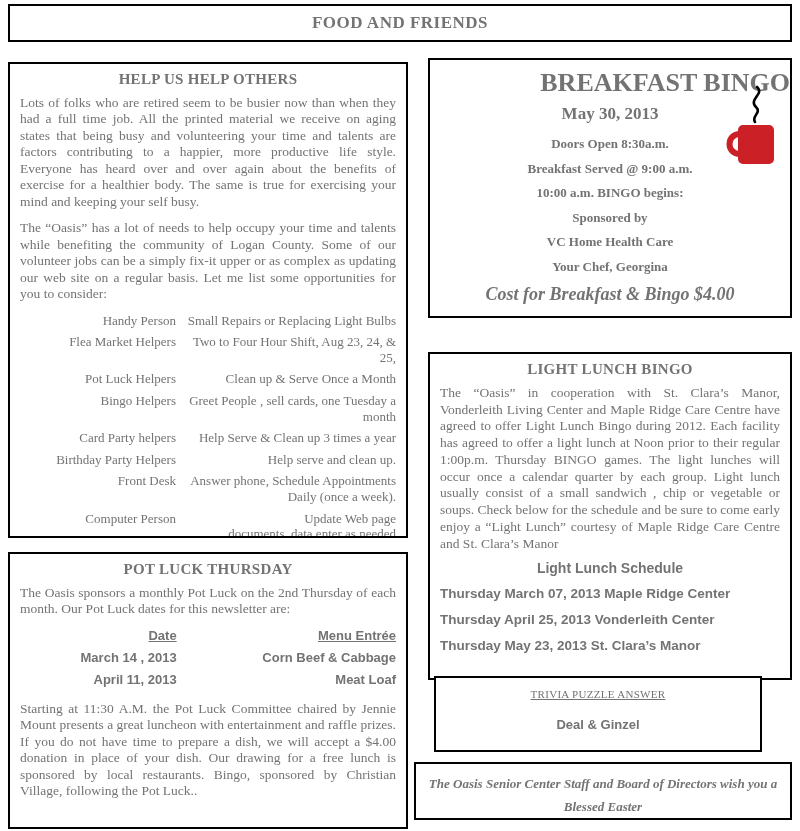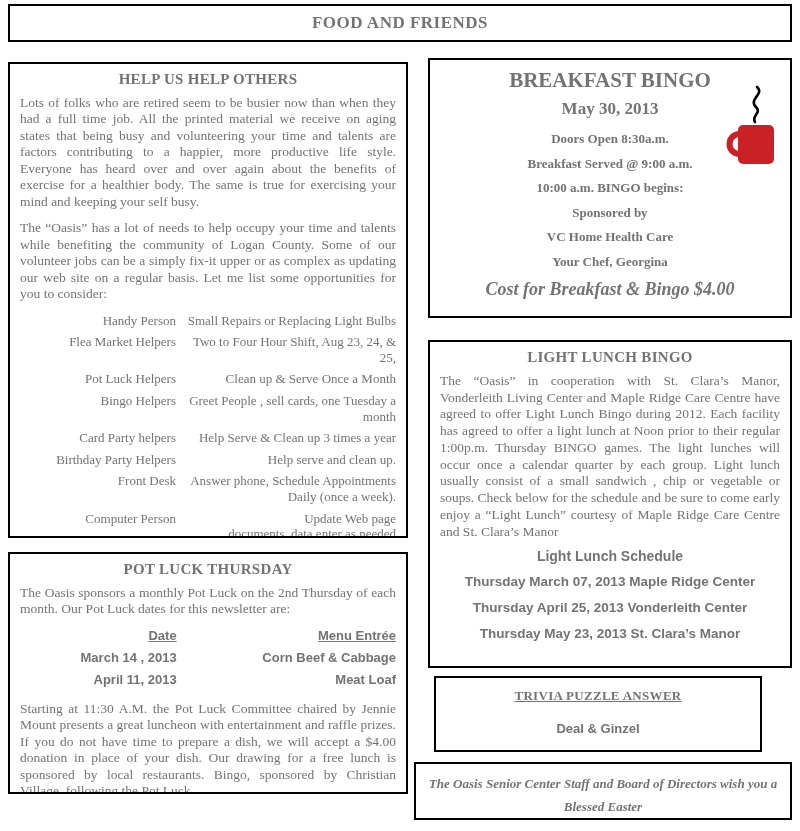--- a/index.html
+++ b/index.html
@@ -16,45 +16,45 @@
 
   
   .help-box { left:8px; top:62px; width:400px; height:476px; padding:5px 10px; overflow:hidden; }
   .section-title { text-align:center; font-weight:bold; font-size:15px; margin:2px 0 7px; letter-spacing:0.3px; }
   .para { font-size:13.5px; line-height:1.22; text-align:justify; margin:0 0 10px; }
   .jobs { display:grid; grid-template-columns:156px 1fr; column-gap:6px; row-gap:6px;
     font-size:13px; line-height:1.2; margin-top:4px;text-align:right; }
   .job-desc { white-space:pre-line; }
 
   
-  .potluck-box { left:8px; top:552px; width:400px; height:242px; padding:5px 10px; overflow:hidden; }
+  .potluck-box { left:8px; top:552px; width:400px; height:277px; padding:5px 10px; overflow:hidden; }
   .pl-table { display:grid; grid-template-columns:1fr 1.4fr; text-align:right;
     font-family:"Liberation Sans", sans-serif; font-weight:bold; font-size:13px;
     row-gap:7px; margin:10px 0 14px; }
   .pl-header { text-decoration:underline; }
 
   
   .breakfast-box { left:428px; top:58px; width:364px; height:260px; text-align:center; padding-top:8px; }
-  .bb-title { font-size:21px; font-weight:bold; margin:0 0 6px; }
+  .bb-title { font-size:26px; font-weight:bold; margin:0 0 6px;text-align:right; }
   .bb-date { font-size:17px; font-weight:bold; margin:0 0 12px; }
   .bb-line { font-size:13px; font-weight:bold; line-height:1.2; margin:0 0 9px; }
   .bb-cost { font-size:18px; font-weight:bold; font-style:italic; margin-top:2px; }
   .cup { position:absolute; right:10px; top:24px; }
 
   
-  .lightlunch-box { left:428px; top:340px; width:364px; height:328px; padding:5px 10px; overflow:hidden; }
+  .lightlunch-box { left:428px; top:352px; width:364px; height:328px; padding:5px 10px; overflow:hidden; }
   .ll-para { font-size:13.5px; line-height:1.24; text-align:justify; margin:0 0 8px; }
   .ll-sched-title { text-align:center; font-family:"Liberation Sans", sans-serif;
     font-weight:bold; font-size:14px; margin:6px 0 10px; }
   .ll-sched-line { font-family:"Liberation Sans", sans-serif; font-weight:bold;
-    font-size:13.5px; margin:0 0 11px;text-align:center; }
+    font-size:13.5px; margin:0 0 11px; }
 
   
   .trivia-box { left:434px; top:676px; width:328px; height:76px; text-align:center; padding-top:10px; }
-  .trivia-title { font-weight:bold; font-size:13px; text-decoration:underline; letter-spacing:0.3px; }
+  .trivia-title { font-weight:normal; font-size:11px; text-decoration:underline; letter-spacing:0.3px; }
   .trivia-answer { font-family:"Liberation Sans", sans-serif; font-weight:bold;
     font-size:13px; margin-top:17px; }
 
   
   .footer-box { left:414px; top:762px; width:378px; height:58px; text-align:center;
     font-style:italic; font-weight:bold; font-size:13px; padding-top:8px; line-height:1.8; }
 </style>
 </head>
 <body>
 

